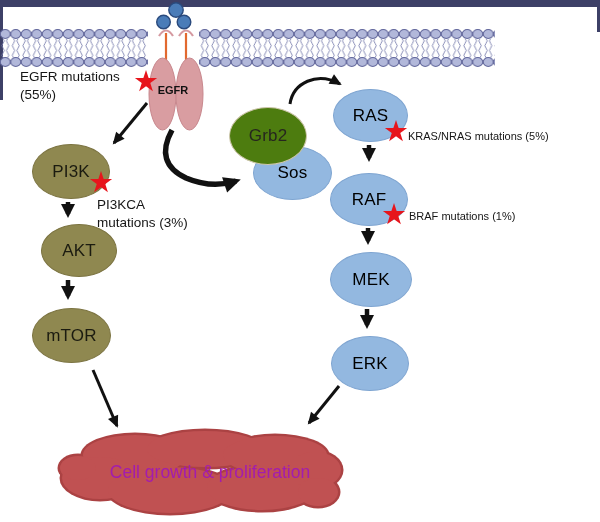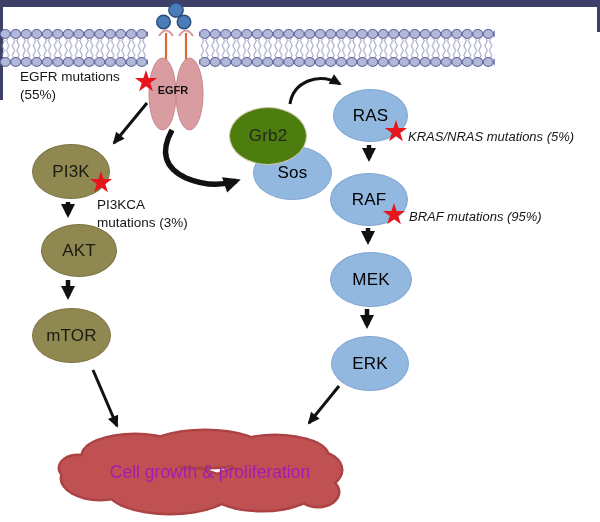--- a/index.html
+++ b/index.html
@@ -13,21 +13,21 @@
   .node{
     position:absolute;border-radius:50%;
     display:flex;align-items:center;justify-content:center;
     font-size:17px;letter-spacing:.2px;z-index:2;
   }
   .node.olive{background:#8f8850;border:1px solid #7c7442;color:#1b1b10;}
   .node.blue{background:#93b8e0;border:1px solid #7fa5d1;color:#000000;}
   .node.beige{background:#4d7c0f;border:1px solid #cdc6ab;color:#26261e;z-index:3;}
   .label{position:absolute;color:#161616;z-index:4;line-height:1.3;}
   .label.small{font-size:13.5px;}
-  .label.annot{font-size:13px;white-space:nowrap;font-style:italic;}
+  .label.annot{font-size:11px;white-space:nowrap;}
   .egfr-name{font-weight:bold;font-size:11px;text-align:center;color:#111;}
   .outcome-label{
     position:absolute;z-index:4;text-align:center;
     font-size:17.5px;color:#a21caf;
   }
   .star{
     position:absolute;z-index:5;width:30px;text-align:center;
     color:#e7151c;font-size:29px;line-height:30px;
   }
 </style>
@@ -149,21 +149,21 @@
 
   <div class="label small" style="left:20px;top:68px;">
     <div>EGFR mutations</div>
     <div>(55%)</div>
   </div>
   <div class="label small" style="left:97px;top:196px;">
     <div>PI3KCA</div>
     <div>mutations (3%)</div>
   </div>
   <div class="label annot" style="left:408px;top:129px;">KRAS/NRAS mutations (5%)</div>
-  <div class="label annot" style="left:409px;top:209px;">BRAF mutations (95%)</div>
+  <div class="label annot" style="left:409px;top:209px;">BRAF mutations (1%)</div>
 
   <span class="star" style="left:131px;top:66px;">★</span>
   <span class="star" style="left:86px;top:167px;">★</span>
   <span class="star" style="left:381px;top:116px;">★</span>
   <span class="star" style="left:379px;top:199px;">★</span>
 
   <div class="outcome-label" style="left:85px;top:462px;width:250px;">Cell growth &amp; proliferation</div>
 
 </div>
 

